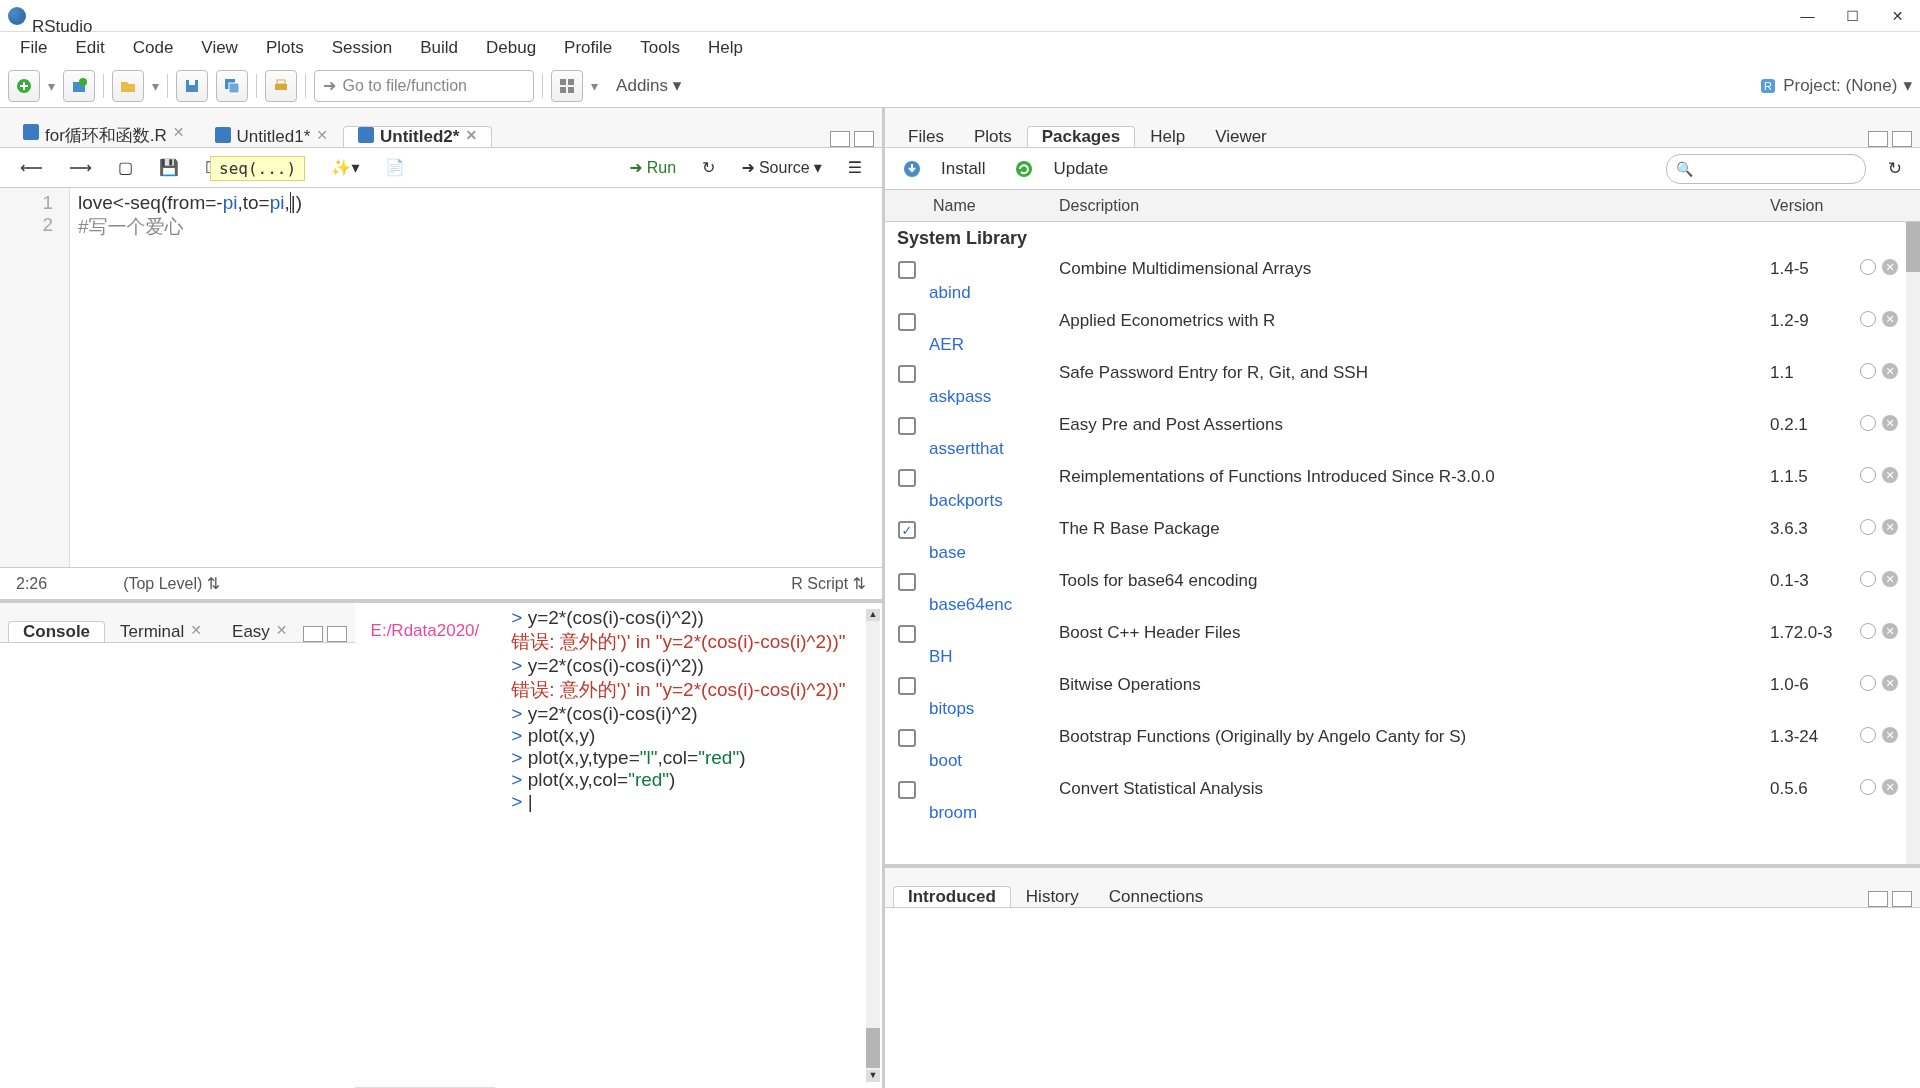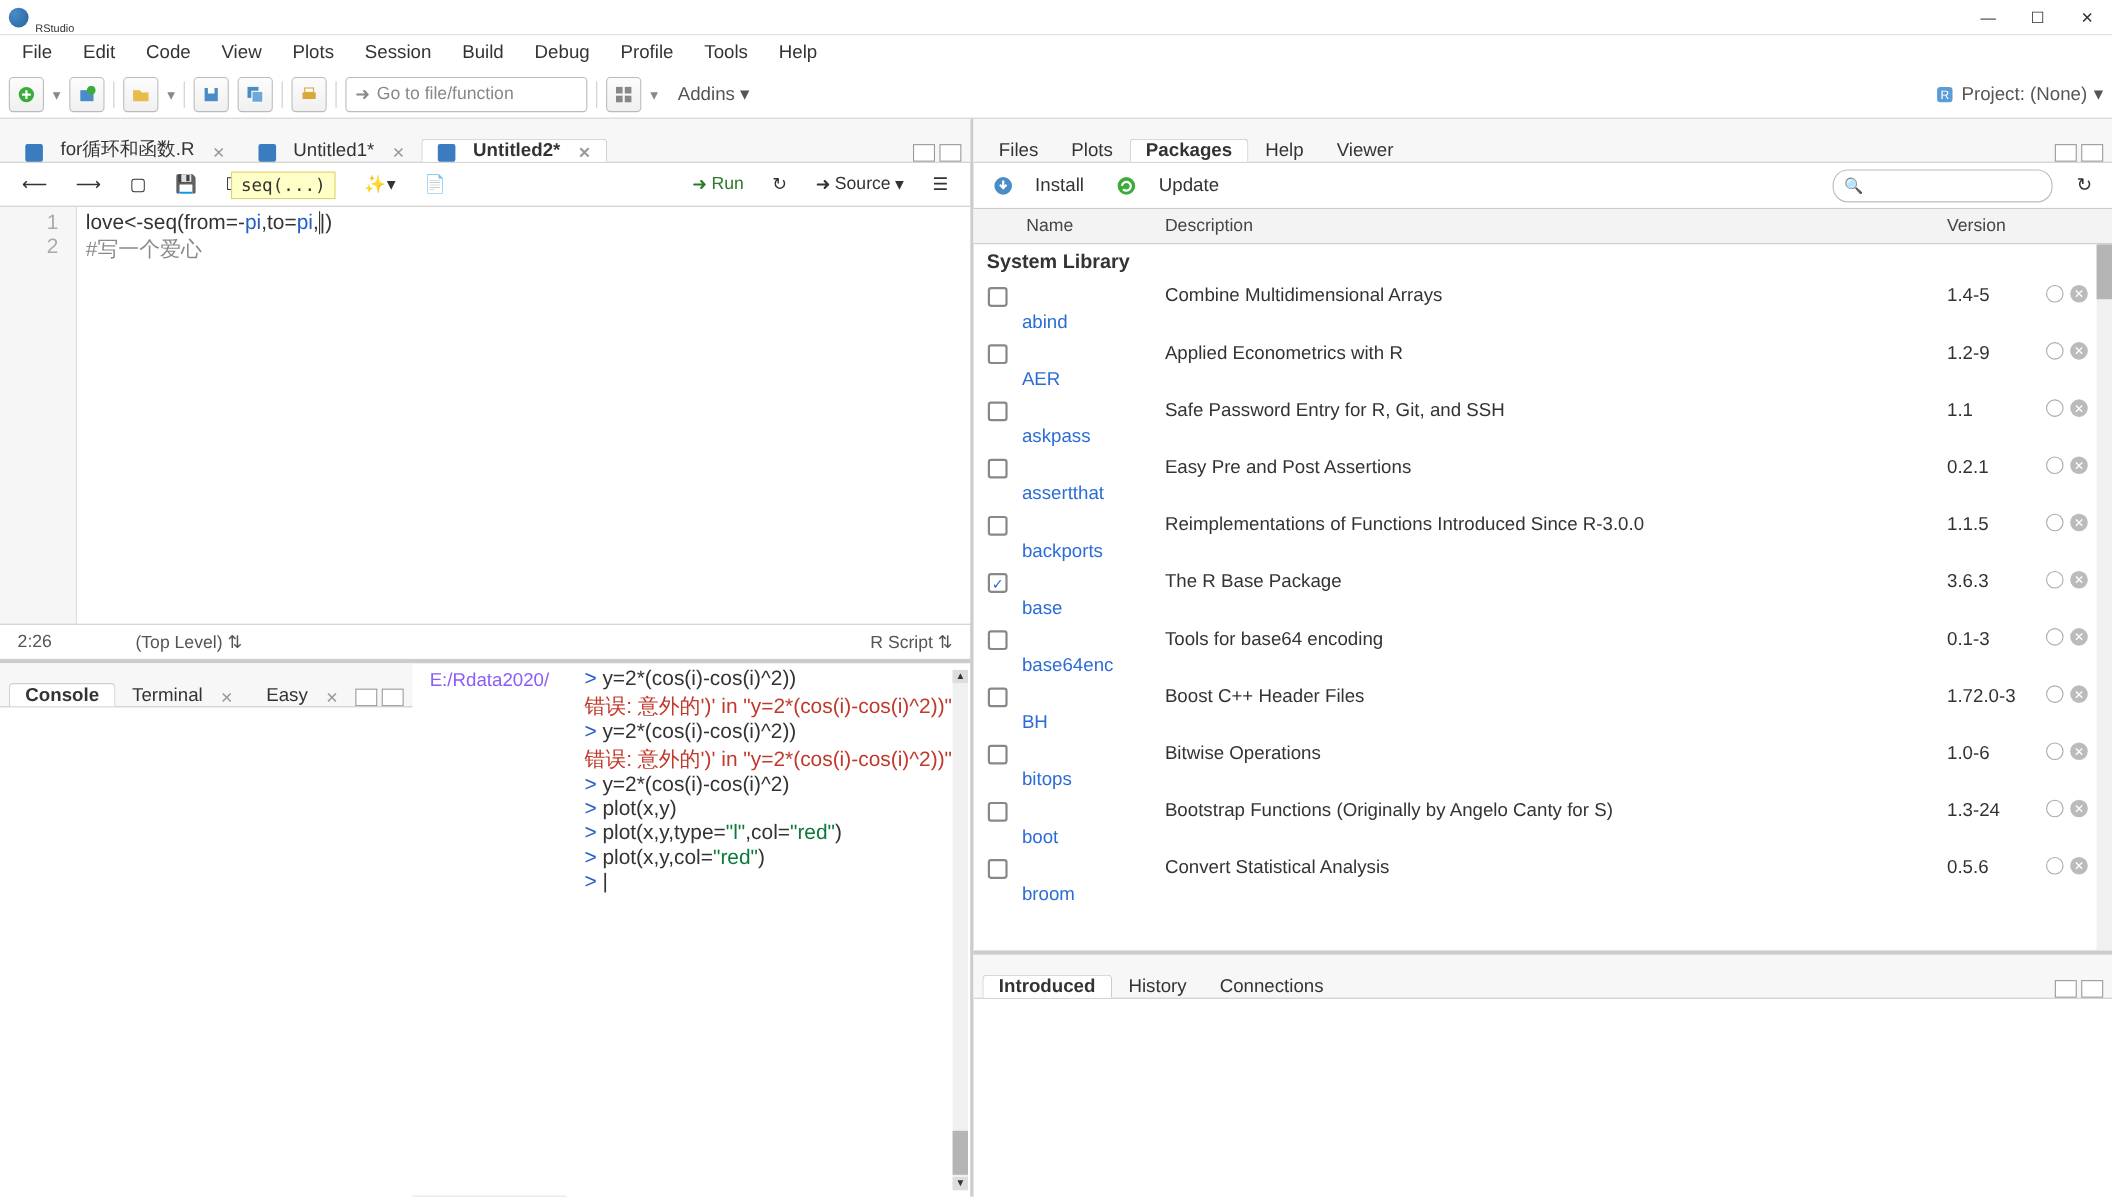--- a/index.html
+++ b/index.html
@@ -1,40 +1,40 @@
 <!DOCTYPE html>
 <html><head>
 <meta charset="utf-8">
 <style>
 * { margin: 0; padding: 0; box-sizing: border-box; font-family: "Segoe UI", Arial, sans-serif; }
 body { background: #fff; font-size: 14px; color: #333; overflow: hidden; width: 1920px; height: 1088px; }
 
 .titlebar { height: 32px; display: flex; align-items: center; padding: 0 8px; border-bottom: 1px solid #ddd; position: relative; }
 .titlebar .rlogo { width: 18px; height: 18px; background: radial-gradient(circle at 30% 30%, #4a8cc7, #2661a0); border-radius: 50%; margin-right: 6px; }
-.titlebar .title { font-size: 10px; color: #333; margin-top: 22px; }
+.titlebar .title { font-size: 17px; color: #333; margin-top: 22px; }
 .win-controls { position: absolute; right: 0; top: 0; display: flex; }
 .win-btn { width: 45px; height: 32px; display: flex; align-items: center; justify-content: center; font-size: 14px; }
 
 .menubar { height: 32px; display: flex; align-items: center; padding: 0 8px; gap: 4px; }
 .menubar .menu { padding: 4px 12px; font-size: 17px; cursor: pointer; }
 
 .toolbar { height: 44px; display: flex; align-items: center; padding: 0 8px; gap: 8px; border-bottom: 1px solid #ccc; }
 .tool-btn { width: 32px; height: 32px; display: flex; align-items: center; justify-content: center; border: 1px solid #bbb; border-radius: 4px; background: linear-gradient(#fcfcfc,#f0f0f0); }
 .tool-sep { width: 1px; height: 24px; background: #ccc; }
 .goto { flex: 0 0 220px; height: 32px; border: 1px solid #bbb; border-radius: 4px; display: flex; align-items: center; padding: 0 8px; gap: 6px; color: #888; font-size: 16px; }
 .addins { padding: 4px 10px; font-size: 17px; color: #555; }
 .spacer { flex: 1; }
 .project { font-size: 17px; color: #555; display: flex; align-items: center; gap: 6px; }
 
 .main { display: flex; height: calc(1088px - 108px); }
 .left { flex: 0 0 885px; display: flex; flex-direction: column; border-right: 3px solid #ccc; }
 .right { flex: 1; display: flex; flex-direction: column; }
 
 .pane-tabs { height: 40px; display: flex; align-items: flex-end; padding: 0 8px; border-bottom: 1px solid #ccc; background: #f7f7f7; }
-.pane-tab { padding: 0 14px; font-size: 17px; border: 1px solid transparent; border-bottom: none; display: flex; align-items: flex-end; gap: 16px; }
+.pane-tab { padding: 0 14px; font-size: 17px; border: 1px solid transparent; border-bottom: none; display: flex; align-items: flex-start; gap: 6px; }
 .pane-tab.active { background: #fff; border-color: #ccc; border-radius: 4px 4px 0 0; font-weight: 600; }
 .pane-tab .close { color: #999; font-size: 14px; }
 .rfile-ico { width: 16px; height: 16px; background: #3a7cbf; border-radius: 2px; display: inline-block; }
 .pane-minmax { margin-left: auto; display: flex; gap: 4px; }
 .mini-btn { width: 20px; height: 16px; border: 1px solid #999; background: #fff; }
 
 .editor-toolbar { height: 40px; display: flex; align-items: center; padding: 0 12px; gap: 10px; border-bottom: 1px solid #ccc; position: relative; }
 .etb-btn { padding: 4px 8px; font-size: 16px; display: flex; align-items: center; gap: 4px; }
 .hint { position: absolute; left: 210px; top: 8px; background: #ffffc8; border: 1px solid #e0d070; padding: 2px 8px; font-size: 16px; font-family: monospace; }
 
@@ -43,21 +43,21 @@
 .code-lines { flex: 1; padding: 4px 8px; }
 .code-lines .cmt { color: #8a8a8a; }
 .code-lines .kw { color: #2561c4; }
 .code-lines .cursor { border-left: 1px solid #333; animation: none; }
 
 .editor-status { height: 32px; border-top: 1px solid #ccc; display: flex; align-items: center; padding: 0 16px; font-size: 16px; color: #555; gap: 36px; }
 .editor-status .middle { flex: 1; padding-left: 40px; }
 
 .source-pane { flex: 0 0 495px; display: flex; flex-direction: column; border-bottom: 4px solid #ccc; }
 .console-pane { flex: 1; display: flex; flex-direction: row; }
-.console-path { padding: 6px 16px; font-size: 17px; color: #8b5cf6; border-bottom: 1px solid #ddd; }
+.console-path { padding: 6px 16px; font-size: 17px; color: #ec4899; border-bottom: 1px solid #ddd; margin-top: 12px; }
 .console-body { flex: 1; font-family: Consolas, monospace; font-size: 19px; padding: 4px 16px; overflow-y: auto; position: relative; }
 .console-body .prompt { color: #2561c4; }
 .console-body .err { color: #c0392b; }
 .console-body .str { color: #0a7b3a; }
 .c-scrollbar { position: absolute; right: 2px; top: 6px; width: 14px; height: calc(100% - 12px); background: #f0f0f0; }
 .c-scrollbar .thumb { position: absolute; bottom: 14px; width: 100%; height: 40px; background: #b5b5b5; }
 .c-scrollbar .arr { position: absolute; width: 100%; height: 12px; background: #ddd; font-size: 9px; text-align: center; }
 
 .pkg-pane { flex: 0 0 760px; display: flex; flex-direction: column; border-bottom: 4px solid #ccc; }
 .pkg-toolbar { height: 42px; display: flex; align-items: center; padding: 0 10px; gap: 14px; border-bottom: 1px solid #ccc; }

